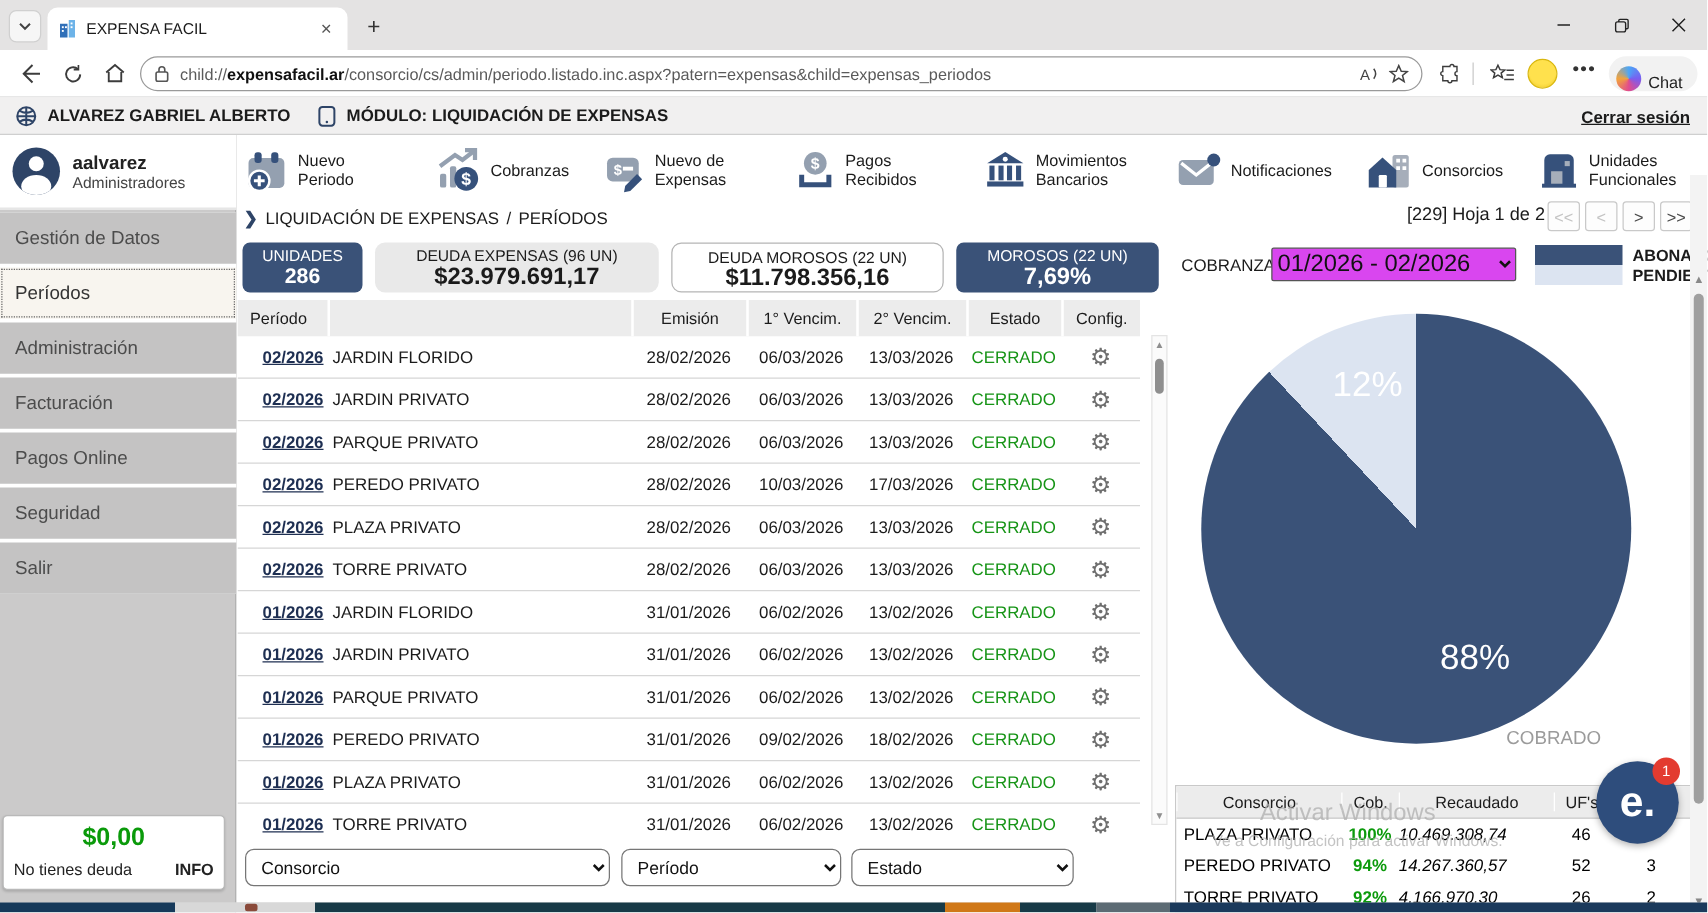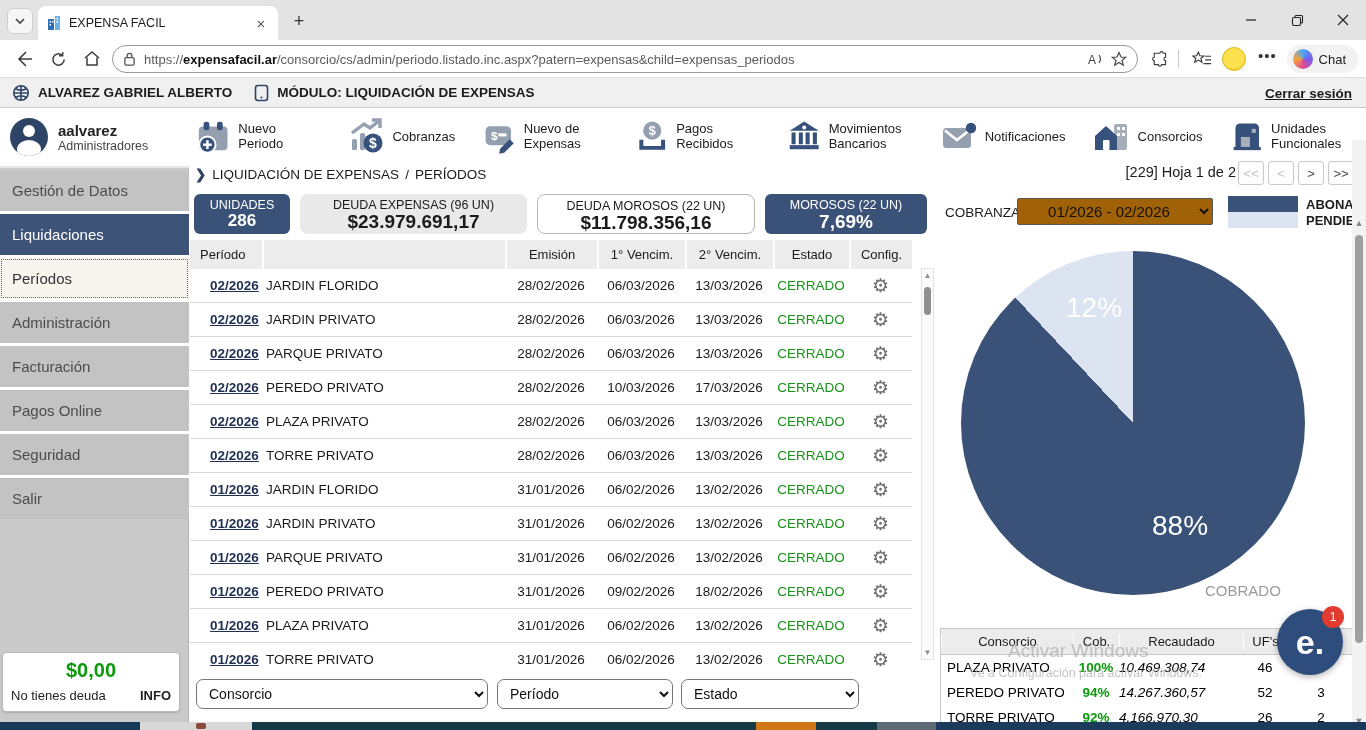--- a/index.html
+++ b/index.html
@@ -15,21 +15,21 @@
   .newtab-btn { position:absolute; left:288px; top:10px; width:22px; height:22px; color:#333; font-size:18px; display:flex; align-items:center; justify-content:center; }
   .wincontrols { position:absolute; right:0; top:0; height:40px; display:flex; }
   .winbtn { width:46px; height:40px; display:flex; align-items:center; justify-content:center; color:#222; font-size:14px; }
 
   .navbar { position:absolute; left:0; top:40px; width:1366px; height:38px; background:#fff; border-bottom:1px solid #e0e0e0; }
   .nav-ic { position:absolute; top:47px; width:24px; height:24px; display:flex; align-items:center; justify-content:center; color:#3c3c3c; }
   .urlbar { position:absolute; left:112px; top:45px; width:1026px; height:28px; background:#fff; border:1px solid #9a9a9a; border-radius:14px; display:flex; align-items:center; padding:0 10px; gap:8px; }
   .url-text { font-size:13px; color:#5a5a5a; flex:1; white-space:nowrap; overflow:hidden; }
   .url-text b { color:#111; font-weight:bold; }
   .pill-ic { color:#444; font-size:14px; display:flex; align-items:center; }
-  .chat-pill { position:absolute; right:8px; top:45px; height:28px; border-radius:14px; background:#f2f2f2; display:flex; align-items:center; gap:6px; padding:0 12px 0 6px; font-size:13px; color:#222; }
+  .chat-pill { position:absolute; right:8px; top:45px; height:28px; border-radius:14px; background:#f2f2f2; display:flex; align-items:flex-end; gap:6px; padding:0 12px 0 6px; font-size:13px; color:#222; }
   .copilot { width:20px; height:20px; border-radius:50%; background:conic-gradient(#4ba6f7, #7a5df0, #e14b8e, #f2a33c, #4ba6f7); }
   .yellow-av { position:absolute; left:1222px; top:47px; width:24px; height:24px; border-radius:50%; background:radial-gradient(circle at 50% 40%, #ffe14d 60%, #e8c11c); border:1px solid #d9b70f; }
   .dots { position:absolute; left:1258px; top:47px; color:#333; font-size:15px; letter-spacing:1px; }
   .vsep { position:absolute; left:1178px; top:50px; width:1px; height:18px; background:#c9c9c9; }
 
   
   .modulebar { position:absolute; left:0; top:78px; width:1366px; height:30px; background:#f1f0f0; border-bottom:1px solid #cfcfcf; display:flex; align-items:center; font-size:13.5px; color:#1b1b1b; }
   .modulebar .grp { display:flex; align-items:center; gap:8px; margin-left:12px; font-weight:bold; }
   .logout { position:absolute; right:14px; top:0; height:30px; display:flex; align-items:center; font-size:13.5px; color:#1b1b1b; text-decoration:underline; font-weight:bold; }
 
@@ -67,21 +67,21 @@
   
   .stat { position:absolute; top:194px; height:40px; border-radius:6px; text-align:center; padding-top:4px; }
   .stat .sl { font-size:12.5px; }
   .stat .sv { font-size:17px; font-weight:bold; line-height:1.1; }
   .stat.navy { background:#3a5278; color:#fff; }
   .stat.gray { background:#e9e9e9; color:#1b1b1b; border-radius:8px; }
   .stat.white { background:#fff; color:#1b1b1b; border:1px solid #b5b5b5; border-radius:8px; }
   .stat.gray .sv, .stat.white .sv { font-size:19px; }
 
   .cobranza-lbl { position:absolute; left:945px; top:205px; font-size:13.5px; color:#1b1b1b; }
-  .cobranza-sel { position:absolute; left:1017px; top:198px; width:196px; height:27px; font-size:15px; border:1px solid #555; border-radius:2px; background:#a16207; color:#111;text-align:center; }
+  .cobranza-sel { position:absolute; left:1017px; top:198px; width:196px; height:27px; font-size:19px; border:1px solid #555; border-radius:2px; background:#d946ef; color:#111; }
   .legend { position:absolute; left:1228px; top:196px; display:flex; flex-direction:column; }
   .lrow { display:flex; align-items:center; }
   .lsw { width:70px; height:16px; }
   .lsw.dark { background:#3a5278; }
   .lsw.light { background:#dce4f1; }
   .llab { font-size:13px; color:#1b1b1b; margin-left:8px; font-weight:bold; }
 
   
   .ptable { position:absolute; left:190px; top:240px; width:722px; height:430px; overflow:hidden; font-size:13.5px; }
   .prow { display:grid; grid-template-columns:72px 1fr 92px 88px 88px 76px 63px; align-items:center; }
@@ -198,21 +198,21 @@
     <svg width="18" height="18" viewBox="0 0 18 18" fill="none" stroke="#3c3c3c" stroke-width="1.5">
         <path d="M2 8 L9 2 L16 8"></path>
         <path d="M4 7.5 V15 h10 V7.5"></path>
       </svg>
   </div>
   <div class="urlbar">
     <svg width="13" height="14" viewBox="0 0 14 15" fill="none" stroke="#555" stroke-width="1.4">
         <rect x="2" y="6" width="10" height="8" rx="1.5"></rect>
         <path d="M4.5 6 V4 a2.5 2.5 0 0 1 5 0 V6"></path>
       </svg>
-    <span class="url-text"><span>https://</span><b>expensafacil.ar</b><span>/consorcio/cs/admin/periodo.listado.inc.aspx?patern=expensas&amp;child=expensas_periodos</span></span>
+    <span class="url-text"><span>child://</span><b>expensafacil.ar</b><span>/consorcio/cs/admin/periodo.listado.inc.aspx?patern=expensas&amp;child=expensas_periodos</span></span>
     <span class="pill-ic">
       <svg width="16" height="14" viewBox="0 0 16 14">
           <text x="1" y="12" font-size="12" fill="#444" font-family="sans-serif">A</text>
           <path d="M12 3 q3 4 0 8" stroke="#444" fill="none" stroke-width="1.2"></path>
         </svg>
     </span>
     <span class="pill-ic">
       <svg width="16" height="16" viewBox="0 0 16 16" fill="none" stroke="#444" stroke-width="1.2">
           <path d="M8 1.5 L10 6 L14.8 6.3 L11 9.4 L12.3 14.2 L8 11.5 L3.7 14.2 L5 9.4 L1.2 6.3 L6 6 Z"></path>
         </svg>
@@ -258,21 +258,20 @@
   <div class="sidebar">
     <div class="usercard">
       <div class="avatar"></div>
       <div>
         <div class="uname">aalvarez</div>
         <div class="urole">Administradores</div>
       </div>
     </div>
     <div class="menu">
       <div class="mitem">Gestión de Datos</div>
-      <div class="mitem active">Liquidaciones</div>
       <div class="mitem sub">Períodos</div>
       <div class="mitem">Administración</div>
       <div class="mitem">Facturación</div>
       <div class="mitem">Pagos Online</div>
       <div class="mitem">Seguridad</div>
       <div class="mitem">Salir</div>
     </div>
     <div class="abono">
       <div class="abono-amt">$0,00</div>
       <div class="abono-f">

